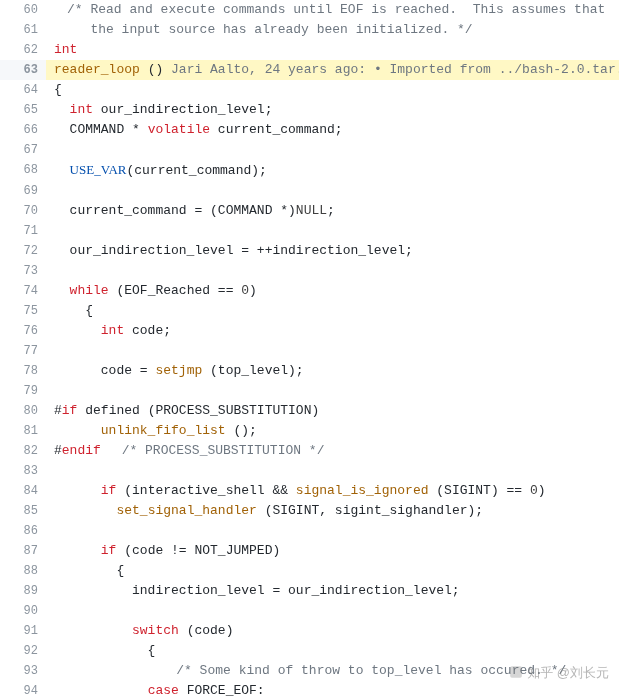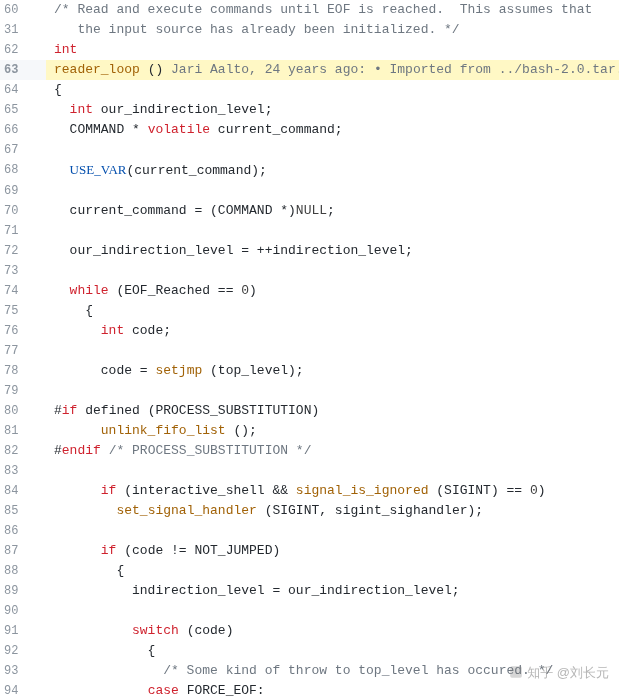--- a/index.html
+++ b/index.html
@@ -20,38 +20,39 @@
   .row {
     display: table-row;
   }
   .row.hl .code { background: #fff8c5; }
   .row.hl .gutter { background: #f6f8fa; font-weight: bold; }
   .gutter {
     display: table-cell;
     width: 34px;
     min-width: 34px;
     padding: 0 8px 0 4px;
+    text-align: right;
     color: #8c959f;
     background: #ffffff;
     user-select: none;
     vertical-align: top;
     font-size: 12px;
   }
   .code {
     display: table-cell;
     padding: 0 8px;
     white-space: pre;
     vertical-align: top;
   }
   .tok-kw    { color: #cf222e; } 
   .tok-pp    { color: #cf222e; } 
   .tok-fn    { color: #a16207; } 
   .tok-const { color: #404040; } 
   .tok-macro { color: #0550ae; font-family: Liberation Serif, serif; } 
-  .tok-cmt   { color: #6e7781; } 
+  .tok-cmt   { color: #6e7781; margin-left: 13px; } 
   .tok-blame { color: #6e7781; } 
   .tok-plain { color: #24292f; }
   .watermark {
     position: fixed;
     right: 10px;
     bottom: 16px;
     color: rgba(120,120,120,0.55);
     font-family: -apple-system, BlinkMacSystemFont, "PingFang SC", sans-serif;
     font-size: 13px;
     pointer-events: none;
@@ -67,21 +68,21 @@
 </style>
 </head>
 <body>
 
 <div class="code-view" id="code-view">
     <div class="row">
       <div class="gutter">60</div>
       <div class="code"><span class="tok-cmt">/* Read and execute commands until EOF is reached.  This assumes that</span></div>
     </div>
     <div class="row">
-      <div class="gutter">31</div>
+      <div class="gutter">61</div>
       <div class="code"><span class="tok-cmt">   the input source has already been initialized. */</span></div>
     </div>
     <div class="row">
       <div class="gutter">62</div>
       <div class="code"><span class="tok-kw">int</span></div>
     </div>
     <div class="row hl">
       <div class="gutter">63</div>
       <div class="code"><span class="tok-fn">reader_loop</span><span class="tok-plain"> () </span><span class="tok-blame">Jari Aalto, 24 years ago: • Imported from ../bash-2.0.tar.gz.</span></div>
     </div>

